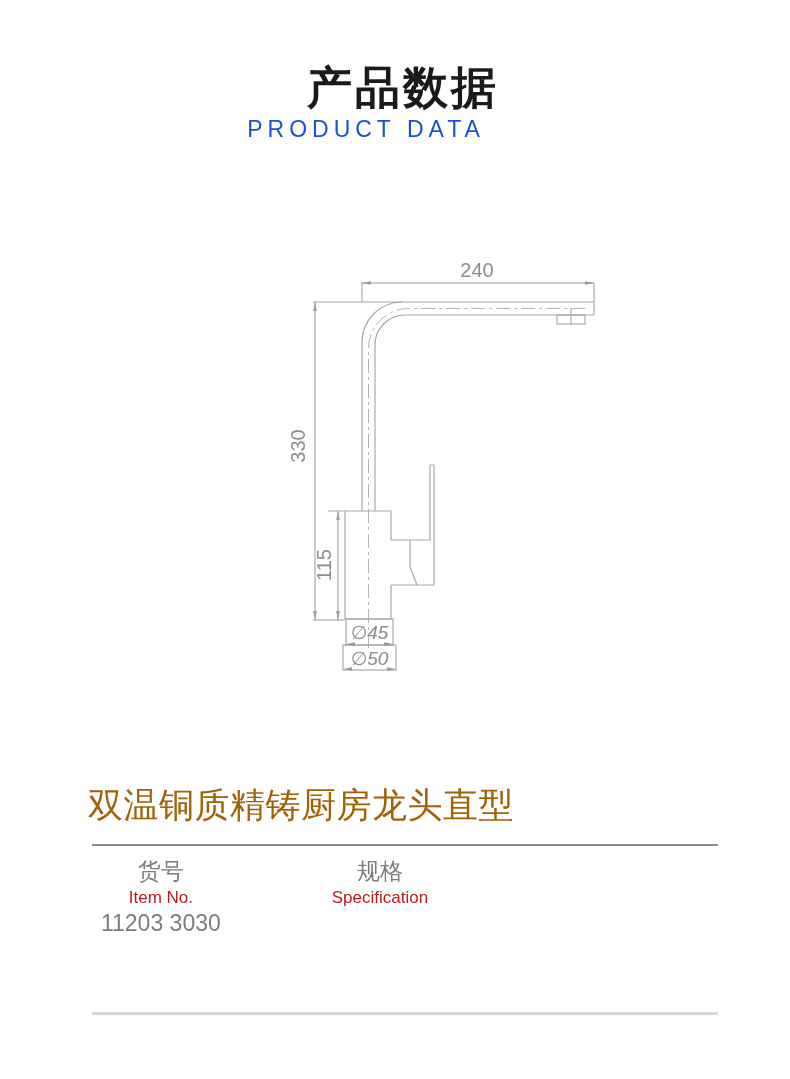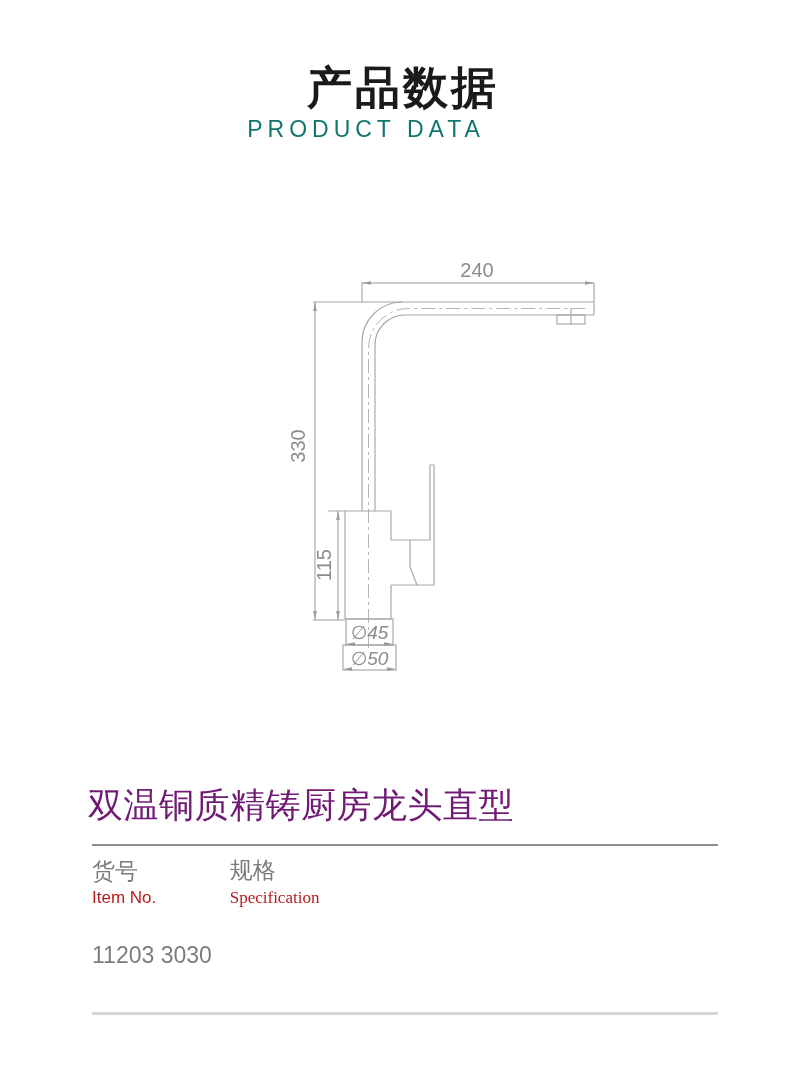--- a/index.html
+++ b/index.html
@@ -13,47 +13,47 @@
   .main-title{
     position:absolute;top:50px;left:0;width:790px;
     text-align:center;
     font-size:45px;font-weight:700;color:#1a1a1a;
     letter-spacing:3px;
     margin:8px;
   }
   .sub-title{
     position:absolute;top:116px;left:0;width:732px;
     text-align:center;
-    font-size:23px;font-weight:400;color:#0f766e;
+    font-size:23px;font-weight:400;color:#1d4ed8;
     letter-spacing:5px;
   }
   .drawing{
     position:absolute;left:0;top:240px;
   }
   .product-name{
     position:absolute;left:88px;top:782px;
-    font-size:35px;color:#701a75;font-weight:400;
+    font-size:35px;color:#a16207;font-weight:400;
     letter-spacing:0.5px;
     margin:0;
   }
   .divider-dark{
     position:absolute;left:92px;top:844px;
     width:626px;height:2px;background:#8d8d8d;
   }
   .spec-table{
     position:absolute;left:92px;top:856px;width:626px;
   }
   .spec-row{display:flex;width:100%;}
-  .spec-col{text-align:left;}
+  .spec-col{text-align:center;}
   .col-0{flex:0 0 22%;}
-  .col-1{flex:0 0 48%;font-family:Liberation Serif, serif;}
+  .col-1{flex:0 0 48%;}
   .col-2{flex:0 0 30%;}
   .head-cn{font-size:23px;color:#7c7c7c;line-height:30px;}
   .head-en{font-size:17px;color:#b91c1c;line-height:24px;}
-  .spec-values{margin-top:32px;}
+  .spec-values{}
   .val{font-size:23px;color:#7c7c7c;}
   .divider-light{
     position:absolute;left:92px;top:1012px;
     width:626px;height:3px;background:#d6d6d6;
   }
   svg text{
     font-family:"Liberation Sans","DejaVu Sans",sans-serif;
     fill:#8c8c8c;
   }
 </style>

